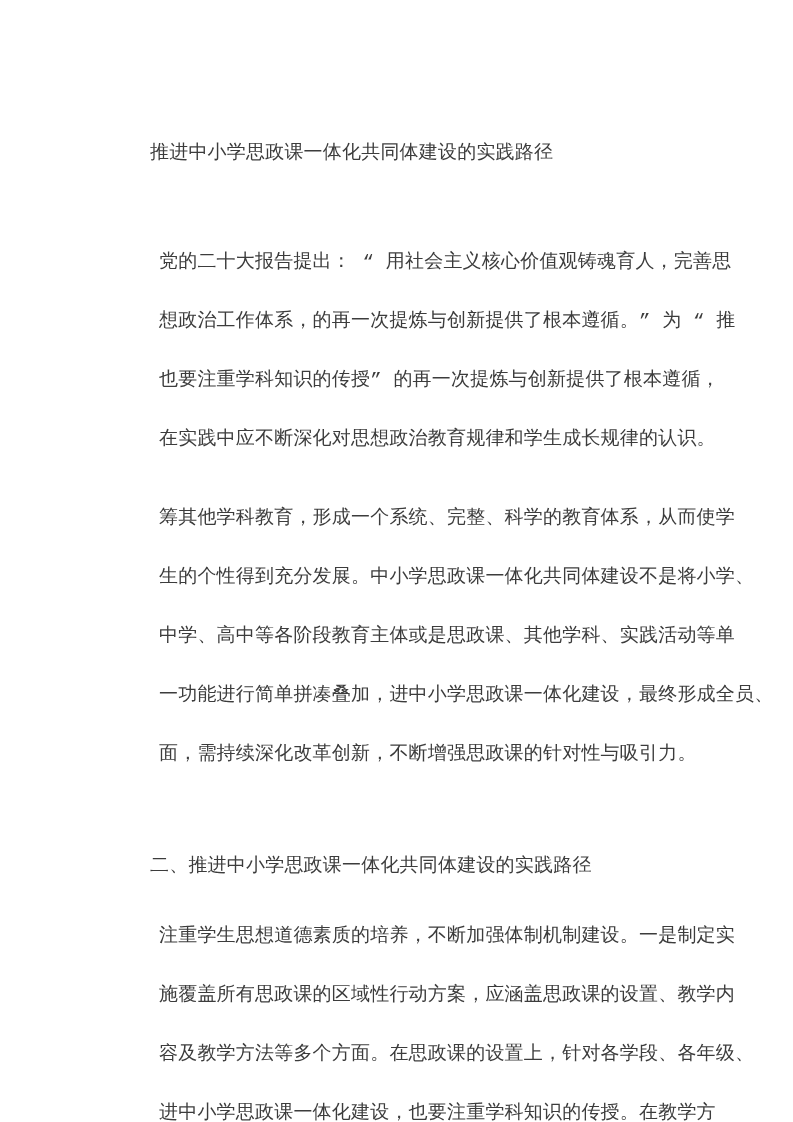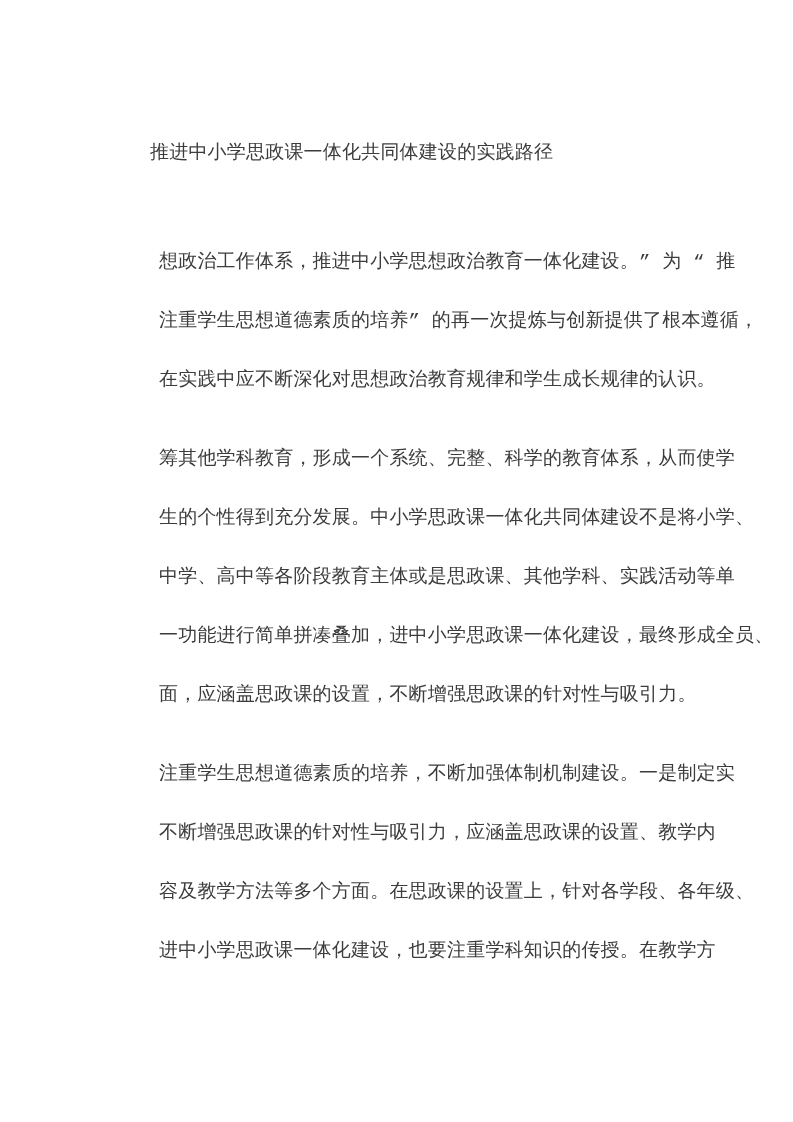--- a/index.html
+++ b/index.html
@@ -37,36 +37,38 @@
 </style>
 </head>
 <body>
 
 <div class="page">
   <div class="content">
 
     <div class="doc-title">推进中小学思政课一体化共同体建设的实践路径</div>
 
     <div class="paragraph para-intro">
-      <div class="line">想政治工作体系，推进中小学思想政治教育一体化建设。” 为 “ 推</div>
-      <div class="line">注重学生思想道德素质的培养” 的再一次提炼与创新提供了根本遵循，</div>
+      <div class="line">党的二十大报告提出： “ 用社会主义核心价值观铸魂育人，完善思</div>
+      <div class="line">想政治工作体系，的再一次提炼与创新提供了根本遵循。” 为 “ 推</div>
+      <div class="line">也要注重学科知识的传授” 的再一次提炼与创新提供了根本遵循，</div>
       <div class="line">在实践中应不断深化对思想政治教育规律和学生成长规律的认识。</div>
     </div>
 
 
     <div class="paragraph para-body">
       <div class="line">筹其他学科教育，形成一个系统、完整、科学的教育体系，从而使学</div>
       <div class="line">生的个性得到充分发展。中小学思政课一体化共同体建设不是将小学、</div>
       <div class="line">中学、高中等各阶段教育主体或是思政课、其他学科、实践活动等单</div>
       <div class="line">一功能进行简单拼凑叠加，进中小学思政课一体化建设，最终形成全员、</div>
-      <div class="line">面，应涵盖思政课的设置，不断增强思政课的针对性与吸引力。</div>
+      <div class="line">面，需持续深化改革创新，不断增强思政课的针对性与吸引力。</div>
     </div>
 
+    <div class="section-heading">二、推进中小学思政课一体化共同体建设的实践路径</div>
 
     <div class="paragraph para-body">
       <div class="line">注重学生思想道德素质的培养，不断加强体制机制建设。一是制定实</div>
-      <div class="line">不断增强思政课的针对性与吸引力，应涵盖思政课的设置、教学内</div>
+      <div class="line">施覆盖所有思政课的区域性行动方案，应涵盖思政课的设置、教学内</div>
       <div class="line">容及教学方法等多个方面。在思政课的设置上，针对各学段、各年级、</div>
       <div class="line">进中小学思政课一体化建设，也要注重学科知识的传授。在教学方</div>
     </div>
 
   </div>
 </div>
 
 </body></html>

